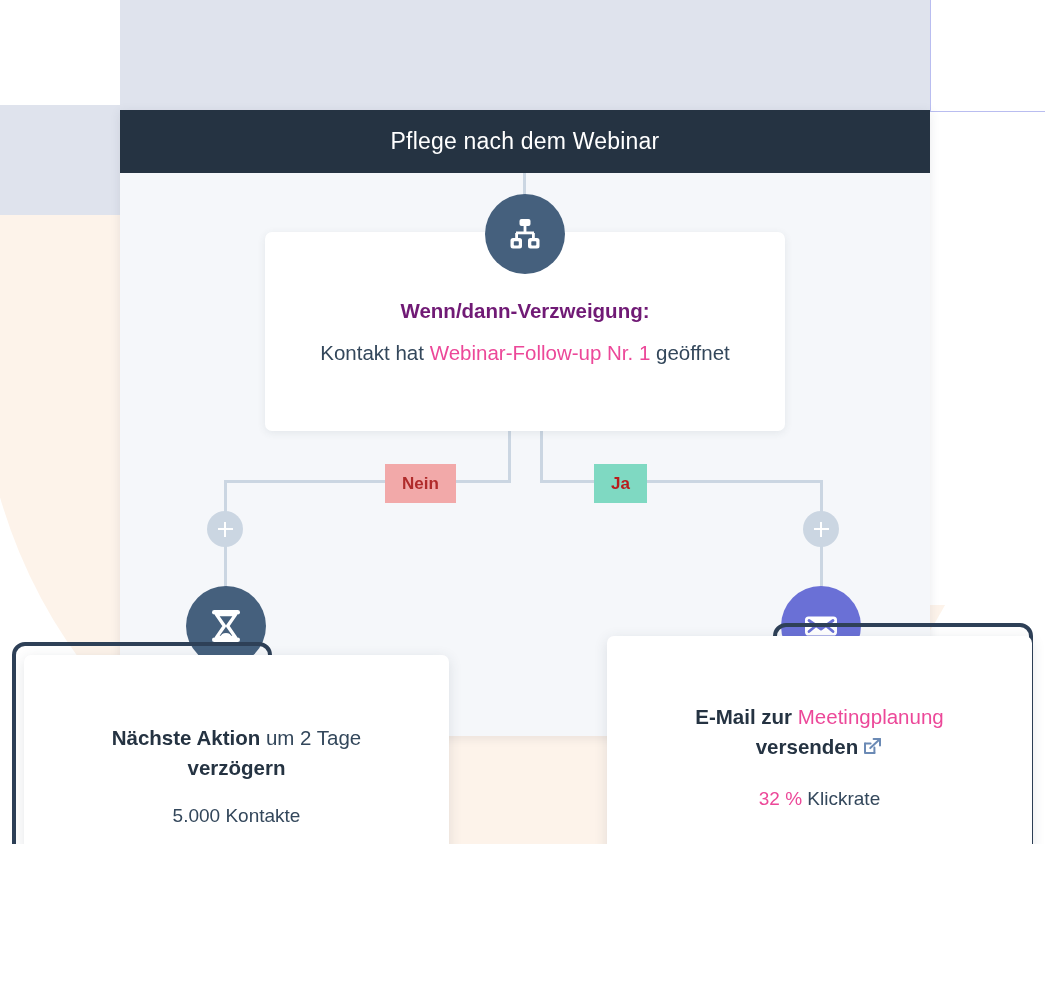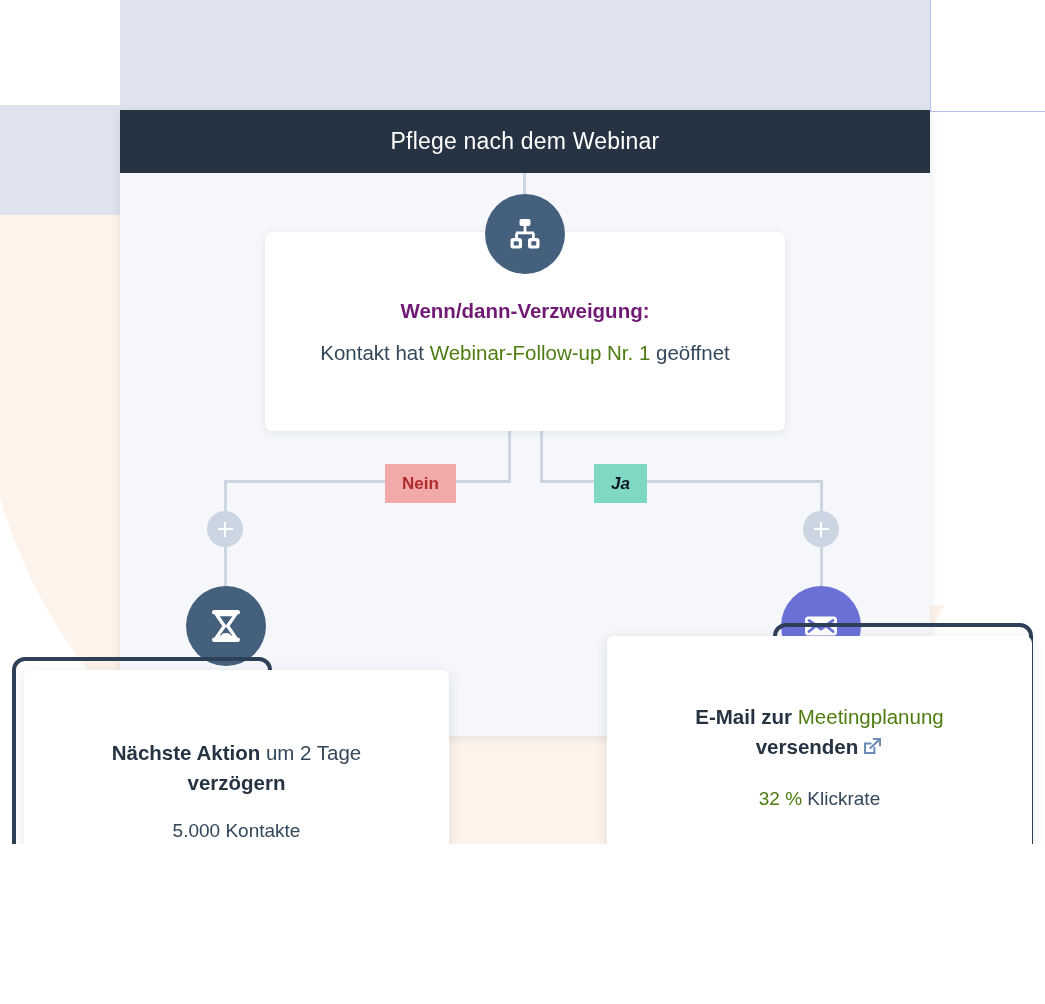--- a/index.html
+++ b/index.html
@@ -187,42 +187,41 @@
   .branch-title {
     font-size: 20.5px;
     font-weight: bold;
     color: #701a75;
     margin-bottom: 18px;
   }
   .branch-sub {
     font-size: 20.5px;
     color: #33475b;
   }
-  .teal { color: #4d7c0f; }
+  .teal { color: #ec4899; }
 
   
   .badge {
     position: absolute;
     height: 31px;
     padding: 4px 17px;
     display: flex;
     align-items: center;
     justify-content: center;
     font-size: 17px;
     font-weight: bold;
     z-index: 5;
   }
   .badge-no {
     background: #f2a9a9;
     color: #b02b2b;
   }
   .badge-yes {
     background: #7fd9c2;
-    color: #0f172a;
-    font-style: italic;
+    color: #b91c1c;
   }
 
   
   .outcome-wrap {
     position: absolute;
     z-index: 7;
   }
   .bracket {
     position: absolute;
     border: 4px solid #2e4057;
@@ -318,21 +317,21 @@
 
   <div class="plus-node" style="left:207px; top:511px;">
     <span class="bar-h"></span>
     <span class="bar-v"></span>
   </div>
   <div class="plus-node" style="left:803px; top:511px;">
     <span class="bar-h"></span>
     <span class="bar-v"></span>
   </div>
 
-  <div class="outcome-wrap" style="left:0px; top:652px; width:455px; height:260px;">
+  <div class="outcome-wrap" style="left:0px; top:637px; width:455px; height:260px;">
     <div class="bracket" style="left:12px; top:5px; width:260px; height:245px;"></div>
     <div class="outcome-card" style="left:24px; top:18px; width:425px; height:240px;">
       <div class="outcome-line1">
         <b>Nächste Aktion</b><span> um 2 Tage</span><br>
         <b>verzögern</b>
       </div>
       <div class="outcome-line2">5.000 Kontakte</div>
     </div>
   </div>
   <div class="node-icon slate" style="left:186px; top:586px;">

